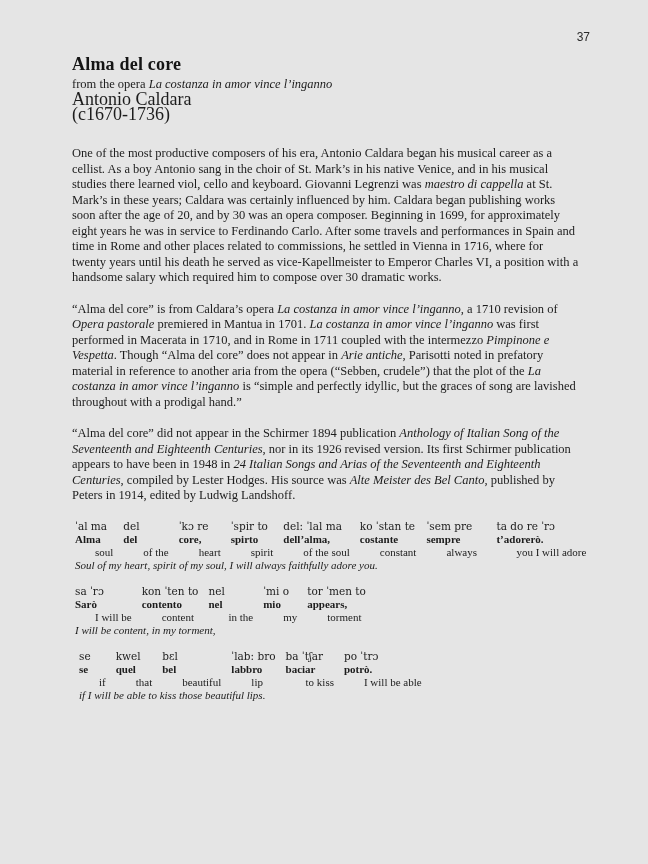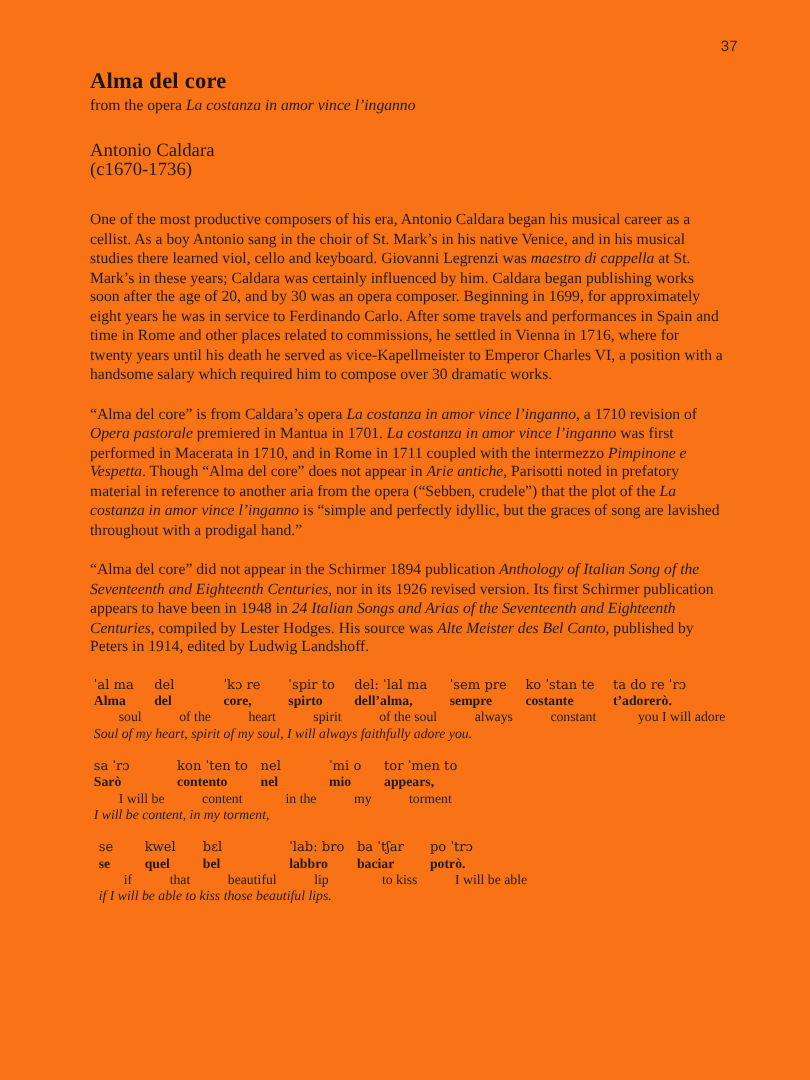--- a/index.html
+++ b/index.html
@@ -4,21 +4,21 @@
 <style>
   html, body {
     margin: 0;
     padding: 0;
     background: #ffffff;
   }
   .page {
     position: relative;
     width: 648px;
     height: 864px;
-    background: #f97316;
+    background: #e5e5e5;
     color: #1c1c1c;
     font-family: "Liberation Serif", "DejaVu Serif", serif;
     overflow: hidden;
     box-sizing: border-box;
   }
   .page-number {
     position: absolute;
     top: 30px;
     right: 58px;
     font-family: "Liberation Sans", sans-serif;
@@ -37,22 +37,21 @@
     font-weight: bold;
     letter-spacing: 0.2px;
     color: #151515;
   }
   .subtitle {
     margin-top: 2px;
     font-size: 12.5px;
   }
   .subtitle .it { font-style: italic; }
   .author-block {
-    margin-top: 22px;
-    font-size: 15px;
+    font-size: 18px;
     line-height: 15px;
   }
   .paragraphs {
     margin-top: 24px;
     font-size: 12.5px;
     line-height: 15.5px;
   }
   .paragraphs p {
     margin: 0 0 16px 0;
   }
@@ -136,28 +135,28 @@
               <div class="ipa">ˈspir to</div>
               <div class="ital">spirto</div>
               <div class="gloss">spirit</div>
             </div>
             <div class="wcol">
               <div class="ipa">del: ˈlal ma</div>
               <div class="ital">dell’alma,</div>
               <div class="gloss">of the soul</div>
             </div>
             <div class="wcol">
+              <div class="ipa">ko ˈstan te</div>
+              <div class="ital">costante</div>
+              <div class="gloss">constant</div>
+            </div>
+            <div class="wcol">
               <div class="ipa">ˈsem pre</div>
               <div class="ital">sempre</div>
               <div class="gloss">always</div>
-            </div>
-            <div class="wcol">
-              <div class="ipa">ko ˈstan te</div>
-              <div class="ital">costante</div>
-              <div class="gloss">constant</div>
             </div>
             <div class="wcol">
               <div class="ipa">ta do re ˈrɔ</div>
               <div class="ital">t’adorerò.</div>
               <div class="gloss">you I will adore</div>
             </div>
           </div>
           <div class="translation">Soul of my heart, spirit of my soul, I will always faithfully adore you.</div>
         </div>
         <div class="stanza stanza-2">

